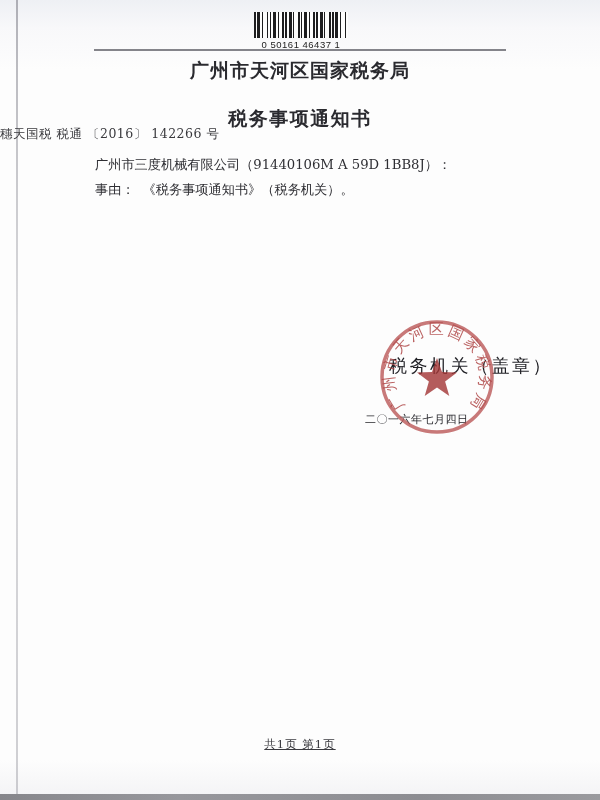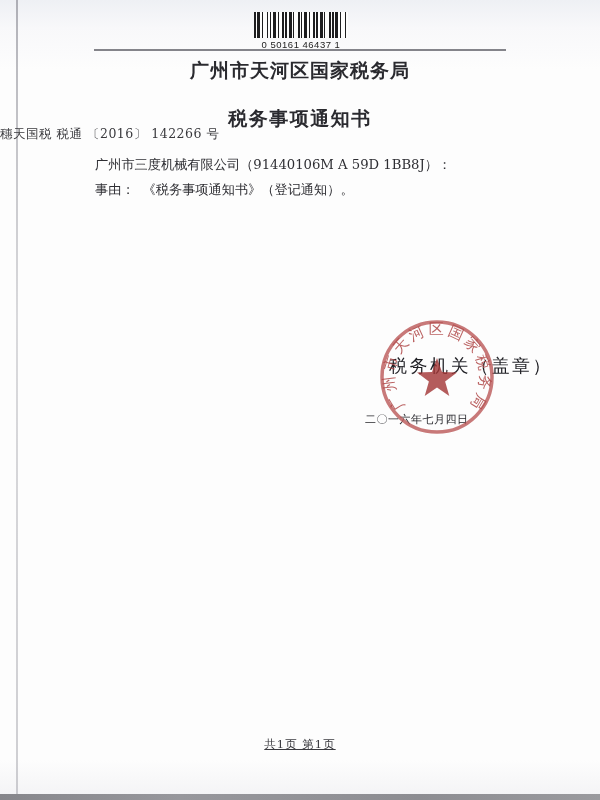--- a/index.html
+++ b/index.html
@@ -71,21 +71,21 @@
   </div>
 
   <div class="top-rule"></div>
 
   <div class="org-name">广州市天河区国家税务局</div>
   <div class="doc-title">税务事项通知书</div>
   <div class="doc-number">穗天国税 税通 〔2016〕 142266 号</div>
 
   <div class="body-text">
     <p>广州市三度机械有限公司（91440106M A 59D 1BB8J）：</p>
-    <p><span class="label">事由：</span><span>《税务事项通知书》（登记通知）。</span></p>
+    <p><span class="label">事由：</span><span>《税务事项通知书》（税务机关）。</span></p>
   </div>
 
   <div class="authority-line">税务机关（盖章）</div>
 
   <div class="sign-date">二〇一六年七月四日</div>
 
   <svg class="seal" viewBox="0 0 124 124">
     <circle cx="62" cy="62" r="55" fill="none" stroke="rgba(186,88,88,0.8)" stroke-width="3.5"></circle>
     <path id="sealTextArc" d="M 31.6 92.4 A 43 43 0 1 1 92.4 92.4" fill="none"></path>
     <text font-size="15" fill="rgba(178,76,76,0.88)" letter-spacing="1" font-family="DejaVu Serif, Liberation Serif, serif">

